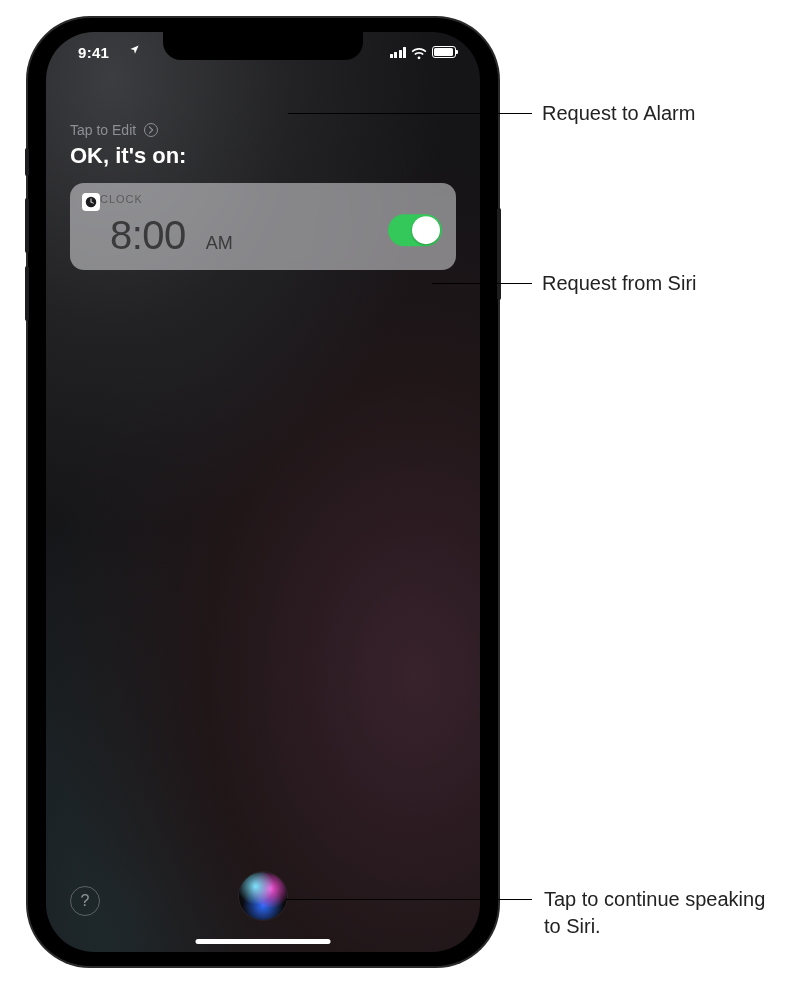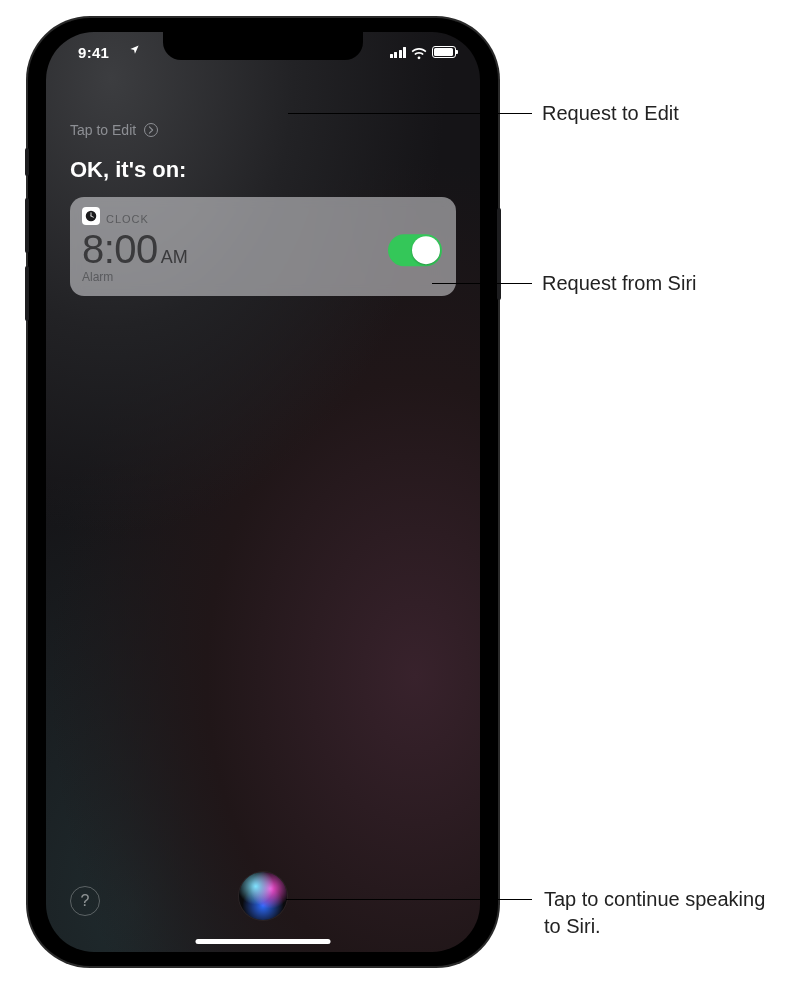--- a/index.html
+++ b/index.html
@@ -139,37 +139,37 @@
   }
   .tap-edit .chev {
     width:14px; height:14px;
     border:1px solid #8d8f94;
     border-radius:50%;
     display:inline-flex;
     align-items:center;
     justify-content:center;
   }
   .response {
-    margin-top: 18px;
+    margin-top: 4px;
     color: #fff;
     font-size: 22px;
     font-weight: 700;
   }
   .card {
     margin-top: 14px;
     background: rgba(220,220,224,0.55);
     backdrop-filter: blur(6px);
     border-radius: 14px;
     padding: 10px 14px 12px 12px;
     position: relative;
   }
   .card-head {
     display:flex;
-    align-items:flex-end;
-    gap:6px;
+    align-items:flex-start;
+    gap:0;
   }
   .clock-icon {
     width:18px; height:18px;
     background:#fff;
     border-radius:4px;
     display:flex;
     align-items:center;
     justify-content:center;
   }
   .card-app {
@@ -181,25 +181,26 @@
   .card-time {
     margin-top: 2px;
     color: #3a3a3c;
     display:flex;
     align-items: baseline;
   }
   .card-time .t {
     font-size: 40px;
     font-weight: 300;
     letter-spacing: -0.5px;
+    margin-left: 28px;
   }
   .card-time .ampm {
     font-size: 18px;
     font-weight: 400;
-    margin-left: 3px;
+    margin-left: 20px;
   }
   .card-sub {
     font-size: 12px;
     color: #5a5b5e;
     margin-top: -2px;
   }
   .toggle {
     position:absolute;
     right: 14px;
     top: 50%;
@@ -336,35 +337,34 @@
               <line x1="12" y1="12" x2="12" y2="6.5" stroke="#fff" stroke-width="1.4" stroke-linecap="round"></line>
               <line x1="12" y1="12" x2="16" y2="14" stroke="#fff" stroke-width="1.4" stroke-linecap="round"></line>
             </svg>
           </div>
           <div class="card-app">CLOCK</div>
         </div>
         <div class="card-time">
           <span class="t">8:00</span>
           <span class="ampm">AM</span>
         </div>
-        <div class="card-sub">Alarm</div>
         <div class="toggle">
           <div class="knob"></div>
         </div>
       </div>
     </div>
 
     <div class="help">
       <span>?</span>
     </div>
     <div class="siri-orb"></div>
     <div class="home-ind"></div>
   </div>
 </div>
 
 <div class="leader" style="left:288px; top:113px; width:244px;"></div>
-<div class="callout" style="left:542px; top:100px;">Request to Edit</div>
+<div class="callout" style="left:542px; top:100px;">Request to Alarm</div>
 
 <div class="leader" style="left:432px; top:283px; width:100px;"></div>
 <div class="callout" style="left:542px; top:270px;">Request from Siri</div>
 
 <div class="leader" style="left:286px; top:899px; width:246px;"></div>
 <div class="callout" style="left:544px; top:886px; width:230px;">Tap to continue speaking to Siri.</div>
 
 </body></html>

